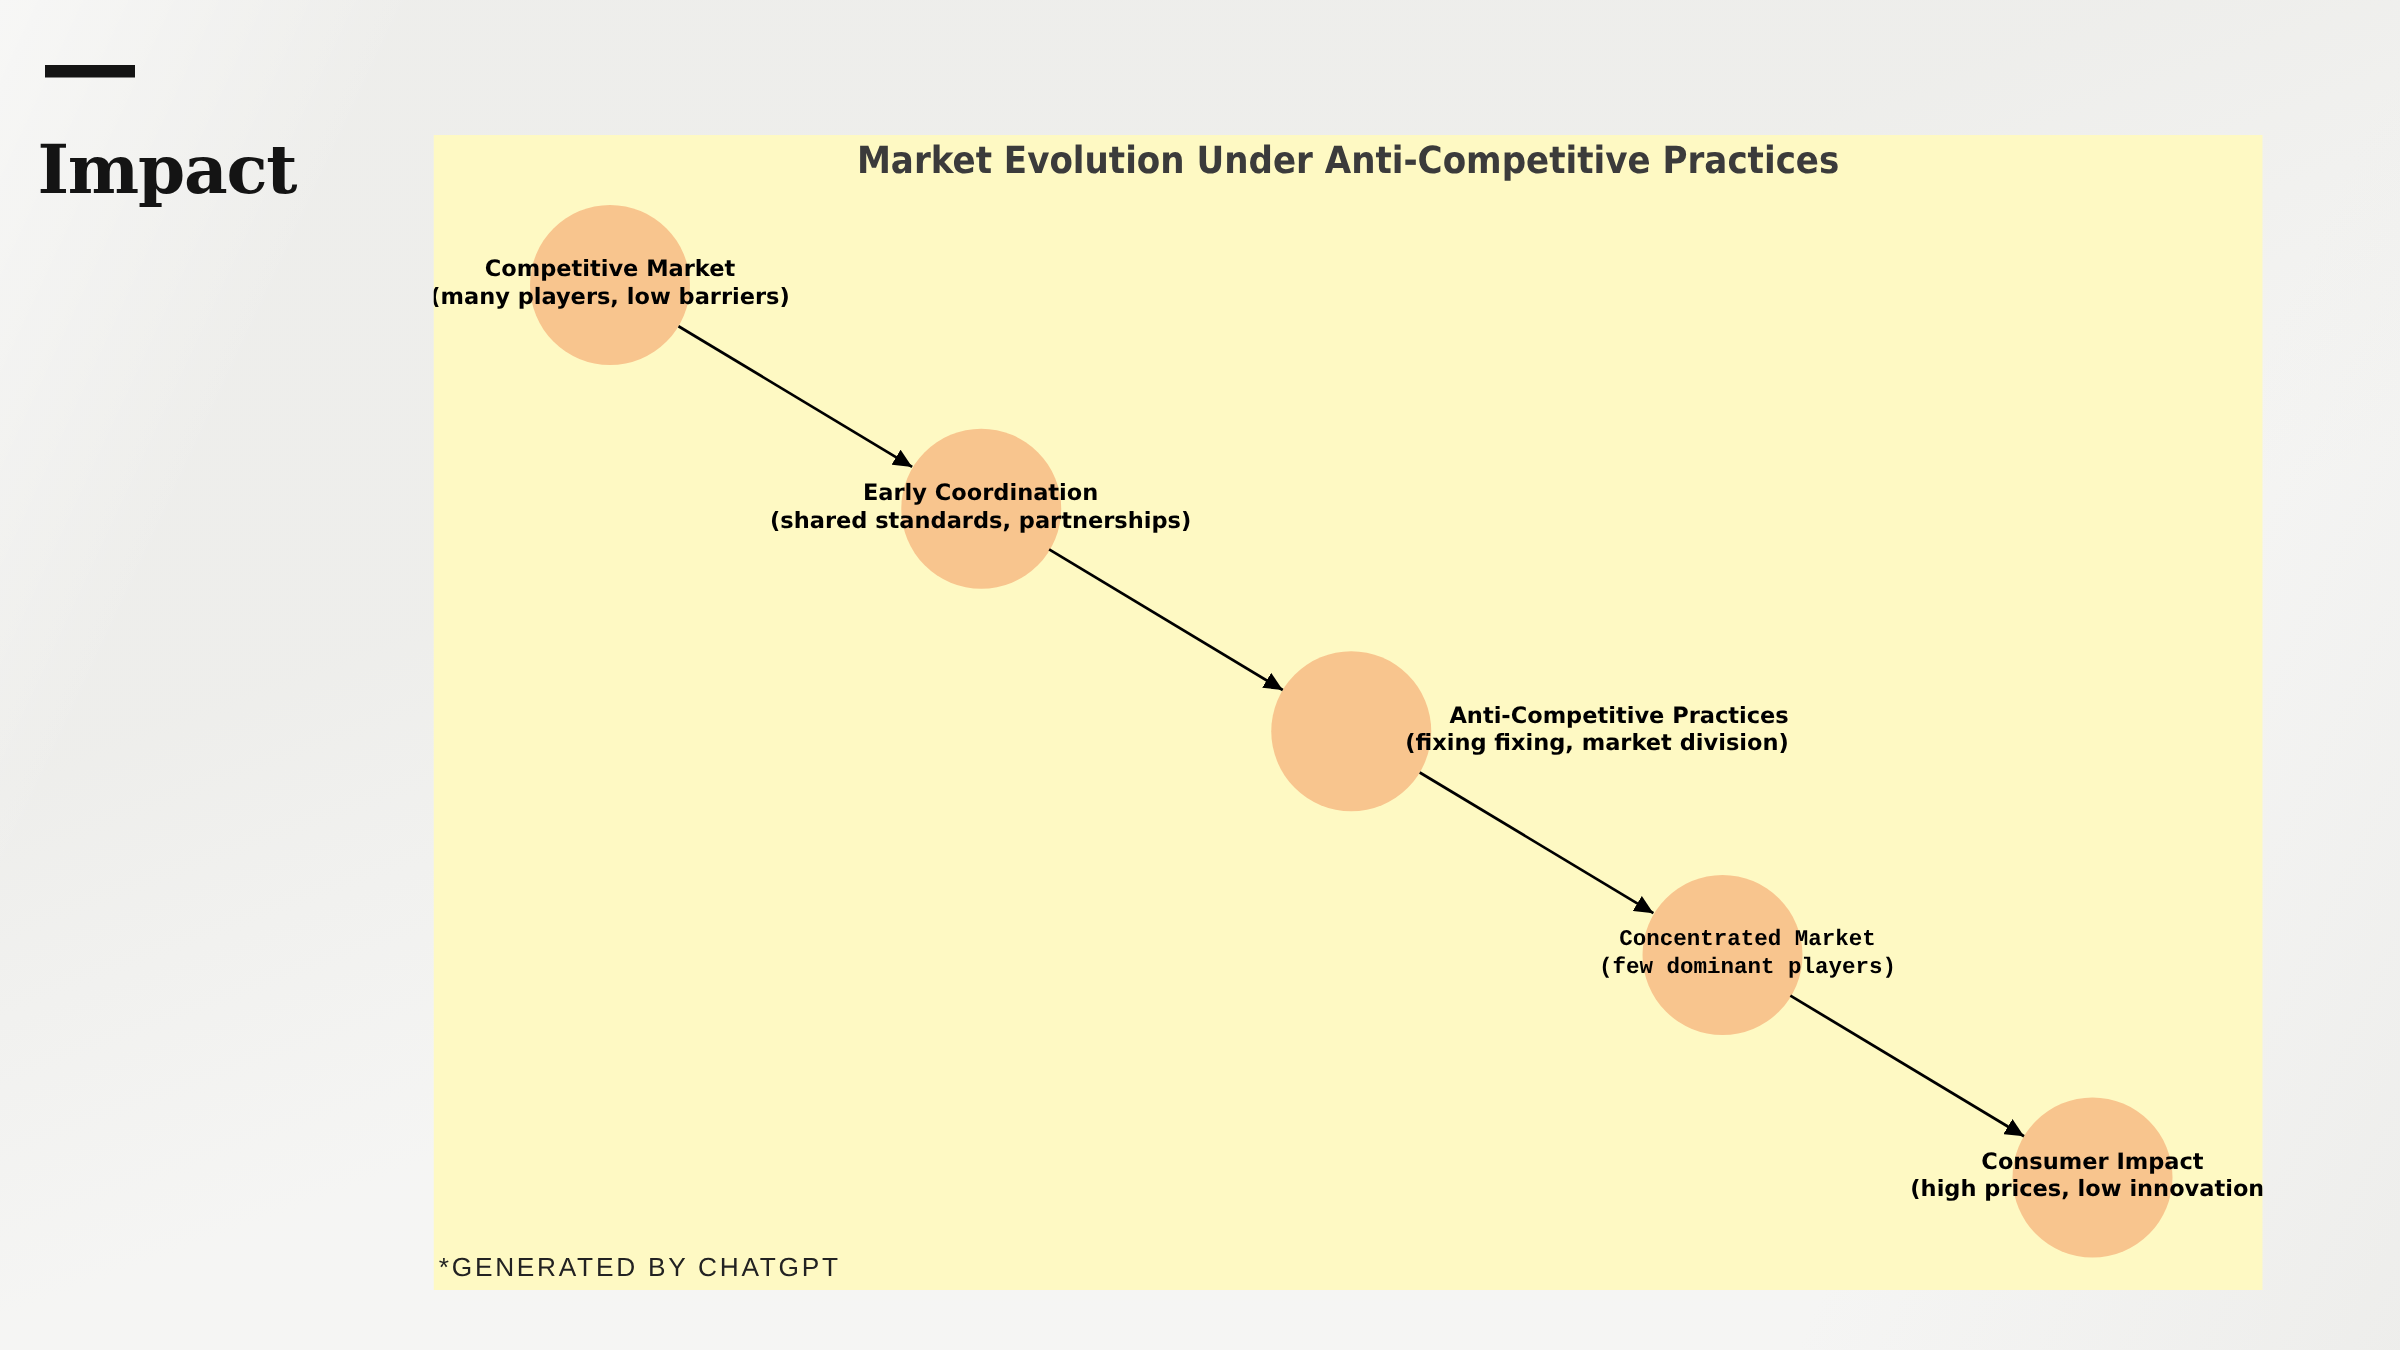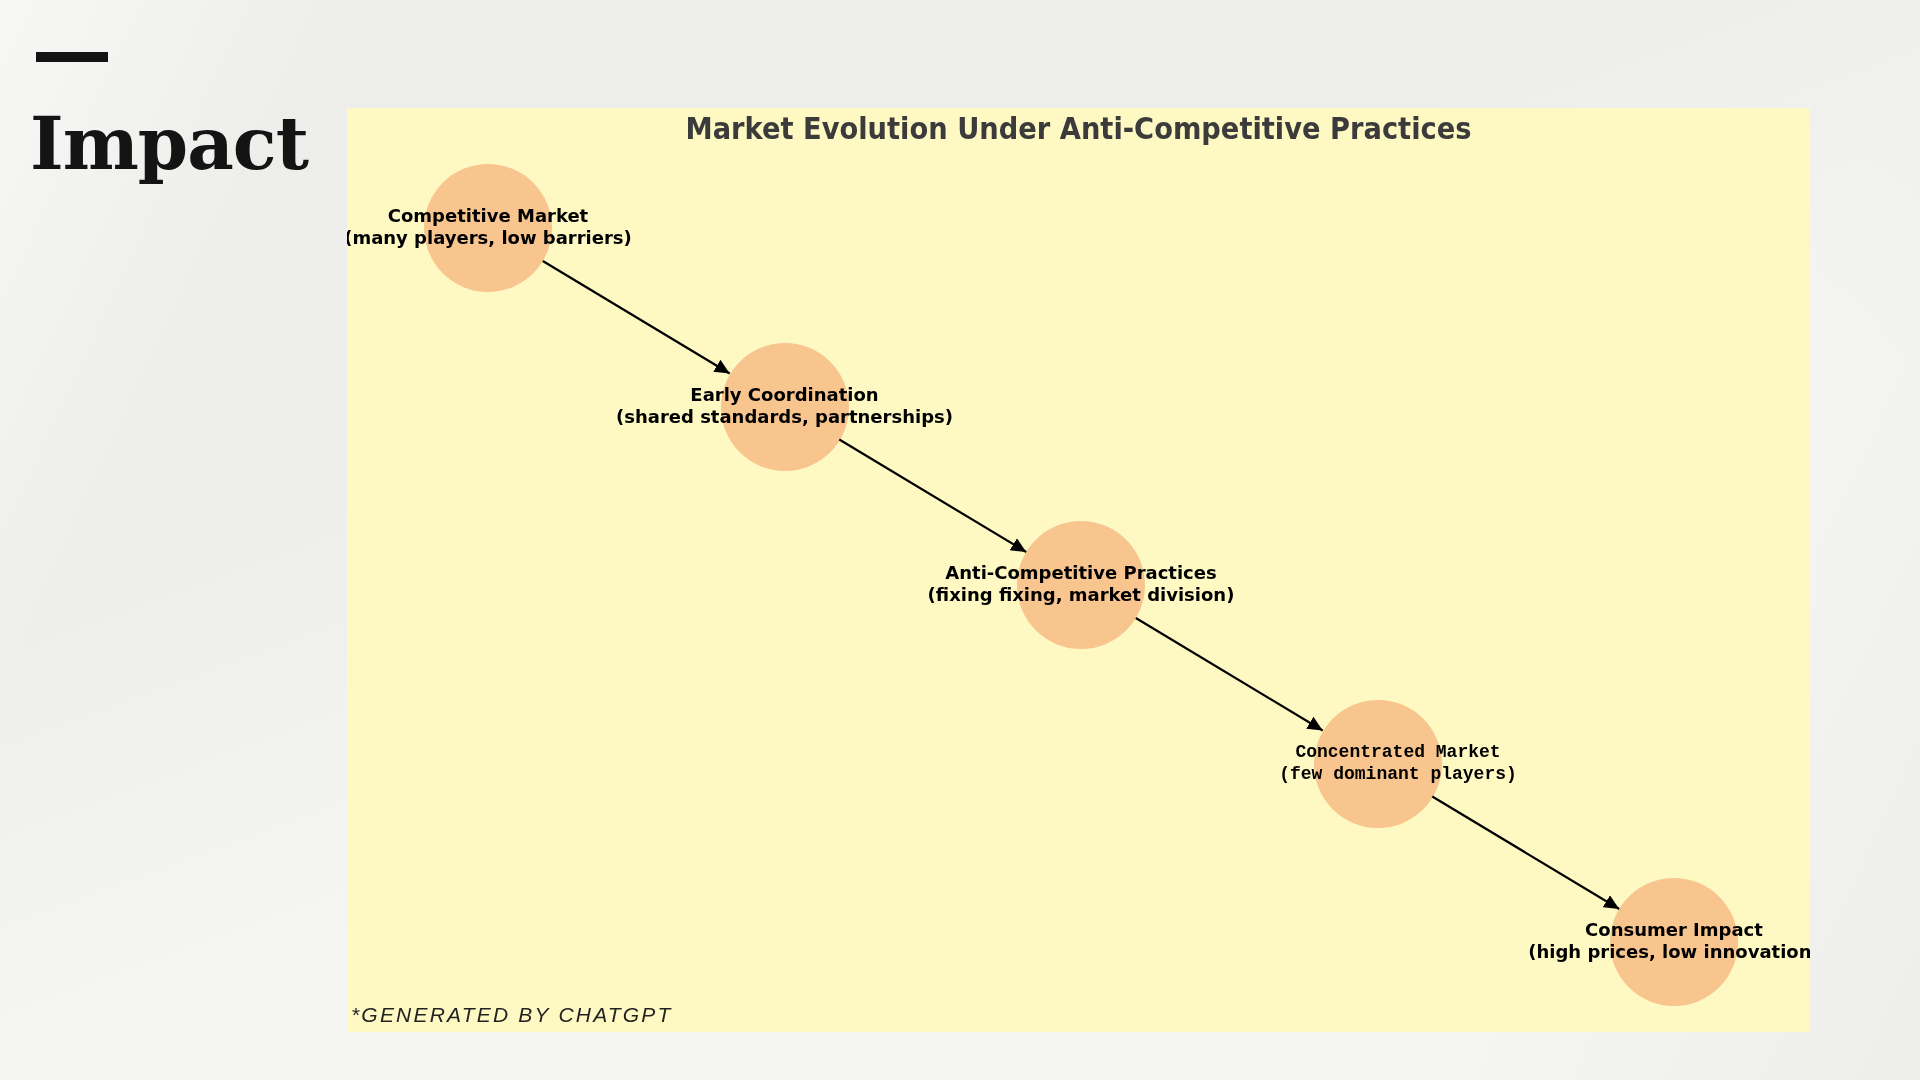--- a/index.html
+++ b/index.html
@@ -24,21 +24,21 @@
     position: absolute;
     left: 36px; top: 52px;
     width: 72px; height: 10px;
     background: #141414;
   }
   .slide-heading {
     position: absolute;
     left: 30px; top: 108px;
     font-family: "DejaVu Serif", serif;
     font-weight: bold;
-    font-size: 72px;
+    font-size: 54px;
     line-height: 1;
     letter-spacing: -1px;
     color: #141414;
     white-space: nowrap;
   }
 
   .chart-panel {
     position: absolute;
     left: 347px; top: 108px;
     width: 1463px; height: 924px;
@@ -82,21 +82,20 @@
   }
 
   .attribution {
     position: absolute;
     left: 4px; top: 895px;
     font-family: "Liberation Sans", sans-serif;
     font-size: 21px;
     letter-spacing: 2.2px;
     color: #222222;
     white-space: nowrap;
-    font-style: italic;
   }
 </style>
 </head>
 <body>
 
 <div class="paper-texture"></div>
 
 <div class="heading-rule"></div>
 
 <h1 class="slide-heading">Impact</h1>
@@ -124,21 +123,21 @@
   </svg>
 
   <div class="node-label" style="left:87.5px; top:275.5px;">
     <div>Early Coordination</div>
     <div>(shared standards, partnerships)</div>
   </div>
   <div class="node-label" style="left:-209px; top:97px;">
     <div>Competitive Market</div>
     <div>(many players, low barriers)</div>
   </div>
-  <div class="node-label" style="left:384px;  top:454px;">
+  <div class="node-label" style="left:384px;  top:454px;text-align:right;">
     <div>Anti-Competitive Practices</div>
     <div>(fixing fixing, market division)</div>
   </div>
   <div class="node-label" style="left:701px; top:632.5px;font-family:Liberation Mono, monospace;">
     <div>Concentrated Market</div>
     <div>(few dominant players)</div>
   </div>
   <div class="node-label" style="left:977px;  top:811px;">
     <div>Consumer Impact</div>
     <div>(high prices, low innovation)</div>

